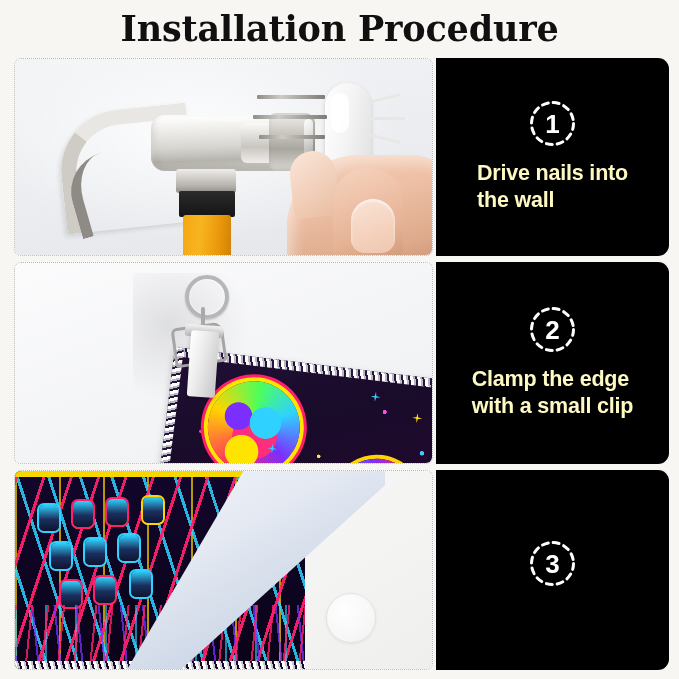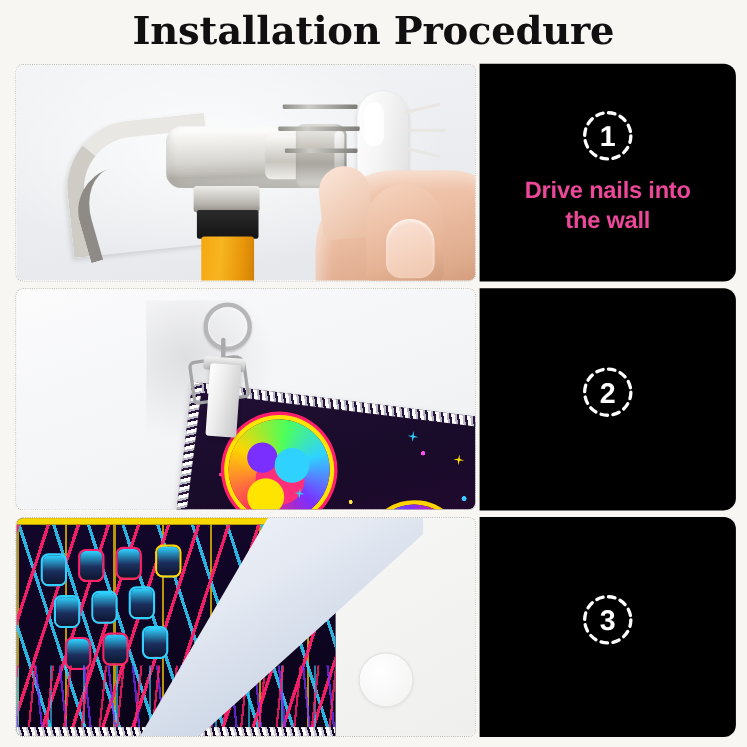--- a/index.html
+++ b/index.html
@@ -55,25 +55,24 @@
     position:relative;width:47px;height:47px;margin-bottom:13px;flex:none;
   }
   .badge svg{display:block;width:47px;height:47px;}
   .badge .num{
     position:absolute;left:0;top:0;width:47px;height:47px;
     display:flex;align-items:center;justify-content:center;
     color:#fff;font-weight:bold;font-size:26px;line-height:1;
     font-family:"Liberation Sans", sans-serif;
   }
   .caption{
-    color:#ec4899;
+    color:#fef9c3;
     font-weight:bold;
     font-size:21.5px;
     line-height:27px;
-    text-align:center;
     padding:0 8px;
     letter-spacing:-0.2px;
     white-space:pre-line;
   }
   .row3 .caption{font-size:21px;line-height:26px;}
 
   
   .ph1{position:absolute;inset:0;background:
       linear-gradient(170deg,#f3f4f6 0%,#eceef1 45%,#e4e6ea 100%);}
   .ph1 .vign{position:absolute;inset:0;background:
@@ -362,20 +361,22 @@
     </div>
 
     <div class="panel">
       <div class="panel-inner">
         <div class="badge">
           <svg viewBox="0 0 47 47" aria-hidden="true">
             <circle cx="23.5" cy="23.5" r="21" fill="none" stroke="#ffffff" stroke-width="3" stroke-dasharray="6 5" stroke-linecap="round"></circle>
           </svg>
           <div class="num">2</div>
         </div>
+        <div class="caption">Clamp the edge
+with a small clip</div>
       </div>
     </div>
   </div>
 
   <div class="row row3">
 
     <div class="photo">
       <div class="ph3">
         <div class="tap3">
           <div class="mix"></div>

